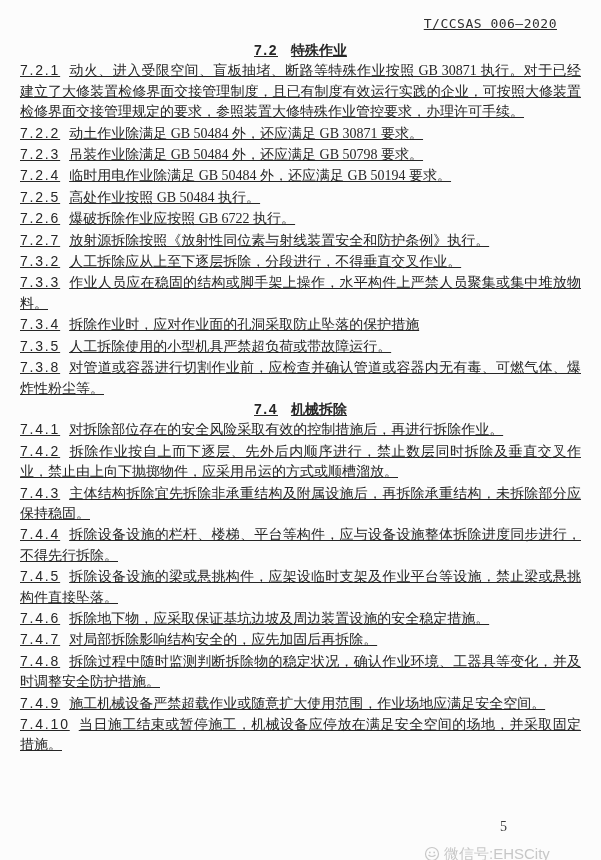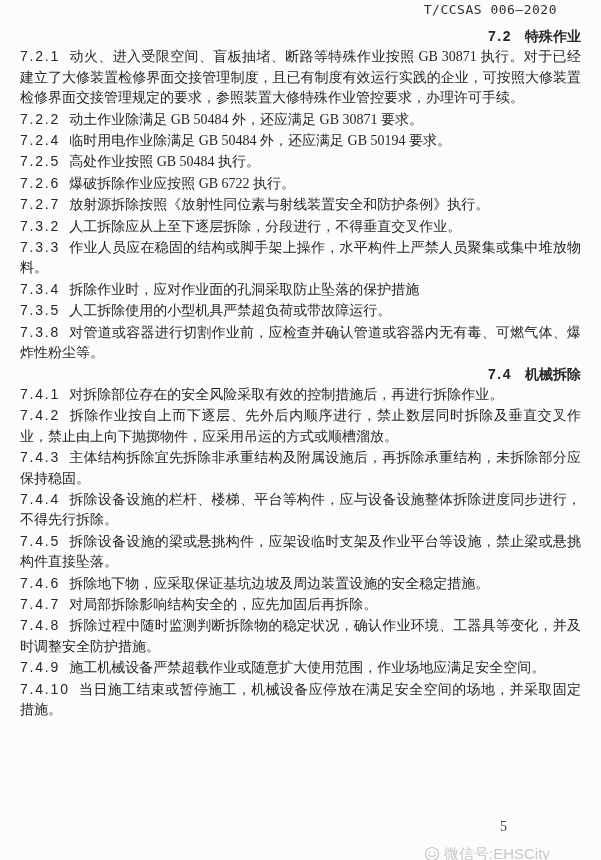--- a/index.html
+++ b/index.html
@@ -3,22 +3,23 @@
 <meta charset="utf-8">
 <style>
   html,body{margin:0;padding:0;background:#e9e9e9;}
   .page{
     position:relative;
     width:601px;height:860px;
     margin:0 auto;
     background:#fcfcfc;
     overflow:hidden;
     box-sizing:border-box;
-    padding:0 20px 0 20px;
+    padding:14px 20px 0 20px;
     color:#262626;
+    text-decoration:underline;
   }
   .doc-header{
     text-align:right;
     font-family:"DejaVu Sans Mono","Liberation Mono",monospace;
     font-size:13px;
     letter-spacing:0.5px;
     color:#2f2f2f;
     height:20px;
     line-height:20px;
     margin-bottom:6px;
@@ -26,21 +27,21 @@
   }
   .body-text{
     font-family:"Liberation Serif","DejaVu Serif",serif;
     font-size:14px;
     line-height:20.4px;
   }
   .body-text p{margin:0;text-align:justify;}
   p.heading{
     font-family:"Liberation Sans","DejaVu Sans",sans-serif;
     font-weight:bold;
-    text-align:right;
+    text-align:center;
   }
   p.heading .num{margin-right:13px;letter-spacing:1.5px;}
   p.clause .cnum{
     font-family:"Liberation Sans","DejaVu Sans",sans-serif;
     letter-spacing:1.8px;
     margin-right:9px;
     white-space:nowrap;
   }
   .page-number{
     position:absolute;
@@ -66,20 +67,21 @@
 </head>
 <body>
 
 <div class="page">
   <div class="doc-header">T/CCSAS 006—2020</div>
 
   <div class="body-text">
       <p class="heading"><span class="num">7.2</span><span>特殊作业</span></p>
       <p class="clause"><span class="cnum">7.2.1</span><span>动火、进入受限空间、盲板抽堵、断路等特殊作业按照 GB 30871 执行。对于已经建立了大修装置检修界面交接管理制度，且已有制度有效运行实践的企业，可按照大修装置检修界面交接管理规定的要求，参照装置大修特殊作业管控要求，办理许可手续。</span></p>
       <p class="clause"><span class="cnum">7.2.2</span><span>动土作业除满足 GB 50484 外，还应满足 GB 30871 要求。</span></p>
+      <p class="clause"><span class="cnum">7.2.3</span><span>吊装作业除满足 GB 50484 外，还应满足 GB 50798 要求。</span></p>
       <p class="clause"><span class="cnum">7.2.4</span><span>临时用电作业除满足 GB 50484 外，还应满足 GB 50194 要求。</span></p>
       <p class="clause"><span class="cnum">7.2.5</span><span>高处作业按照 GB 50484 执行。</span></p>
       <p class="clause"><span class="cnum">7.2.6</span><span>爆破拆除作业应按照 GB 6722 执行。</span></p>
       <p class="clause"><span class="cnum">7.2.7</span><span>放射源拆除按照《放射性同位素与射线装置安全和防护条例》执行。</span></p>
       <p class="clause"><span class="cnum">7.3.2</span><span>人工拆除应从上至下逐层拆除，分段进行，不得垂直交叉作业。</span></p>
       <p class="clause"><span class="cnum">7.3.3</span><span>作业人员应在稳固的结构或脚手架上操作，水平构件上严禁人员聚集或集中堆放物料。</span></p>
       <p class="clause"><span class="cnum">7.3.4</span><span>拆除作业时，应对作业面的孔洞采取防止坠落的保护措施</span></p>
       <p class="clause"><span class="cnum">7.3.5</span><span>人工拆除使用的小型机具严禁超负荷或带故障运行。</span></p>
       <p class="clause"><span class="cnum">7.3.8</span><span>对管道或容器进行切割作业前，应检查并确认管道或容器内无有毒、可燃气体、爆炸性粉尘等。</span></p>
       <p class="heading"><span class="num">7.4</span><span>机械拆除</span></p>

